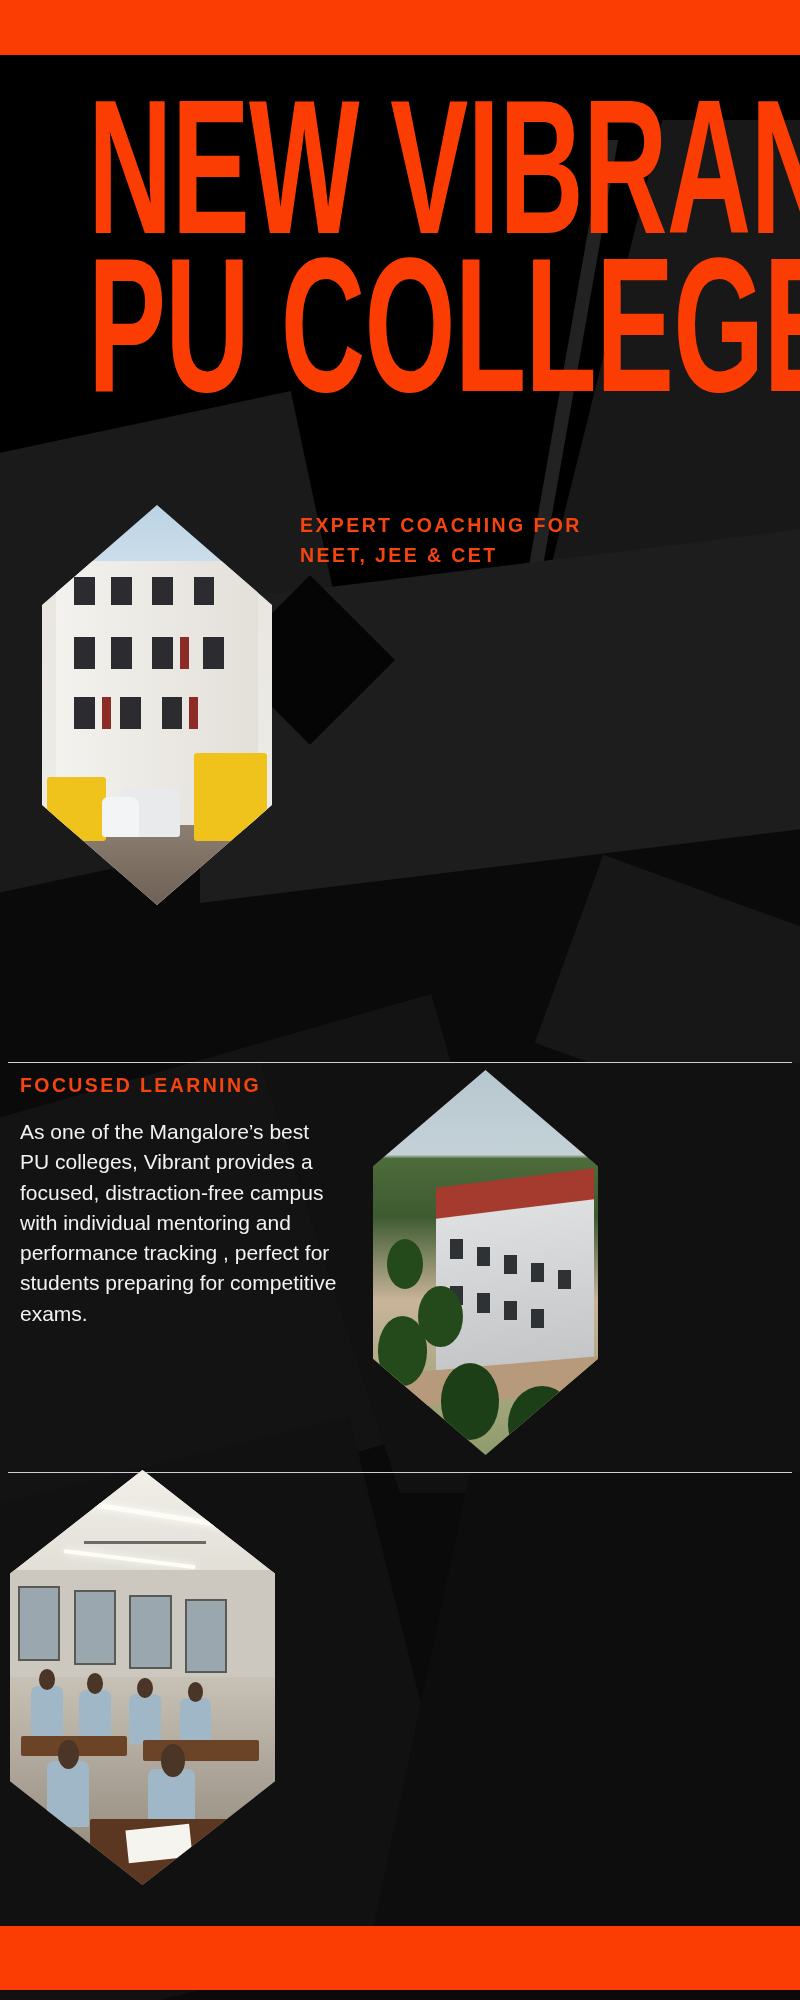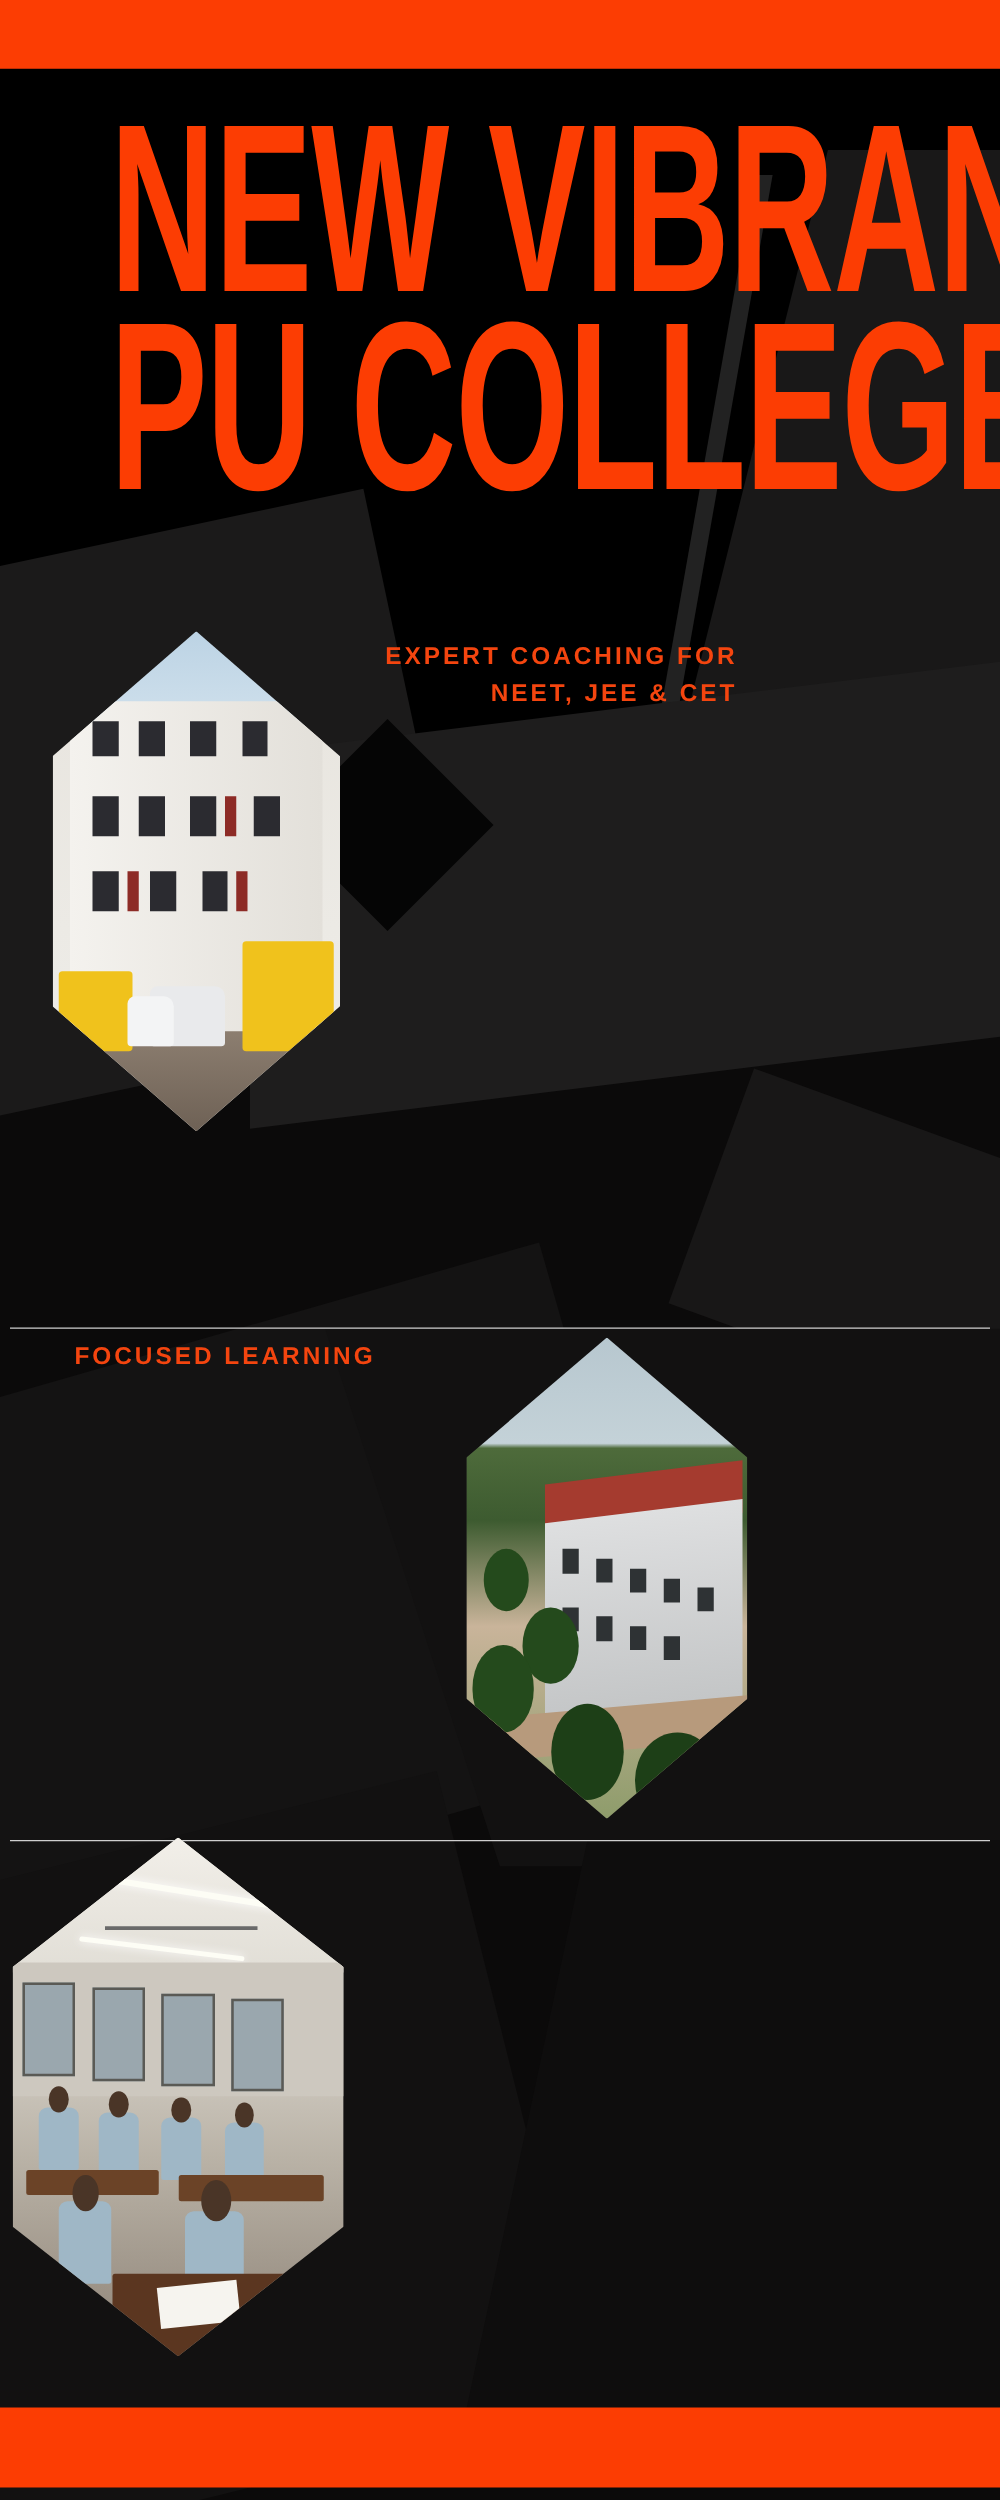--- a/index.html
+++ b/index.html
@@ -87,25 +87,25 @@
   .body {
     color:#f2f2f2;
     font-size:21px;
     line-height:1.44;
     margin-top:17px;
     font-weight:400;
   }
 
   
   .sec1 .hexwrap { left:42px; top:-95px; width:230px; height:400px; }
-  .sec1 .txtcol  { left:300px; top:-90px; width:290px; text-align:right; }
+  .sec1 .txtcol  { left:300px; top:-90px; width:290px; text-align:left; }
 
   
   .sec2 .hexwrap { left:373px; top:-5px; width:225px; height:385px; }
-  .sec2 .txtcol  { left:20px; top:-5px; width:320px; text-align:center; }
+  .sec2 .txtcol  { left:20px; top:-5px; width:320px; text-align:left; }
 
   
   .sec3 .hexwrap { left:10px; top:-15px; width:265px; height:415px; }
   .sec3 .txtcol  { left:300px; top:-5px; width:293px; text-align:left; }
 
   
   .ph-campus { background:linear-gradient(#bcd3e4 0%, #cfe0ec 18%, #e9e6e0 19%, #efeeea 100%); }
   .ph-campus .bldg { position:absolute; left:6%; top:14%; width:88%; height:68%;
      background:linear-gradient(90deg,#f4f2ee,#e3e0da); }
   .ph-campus .win { position:absolute; background:#2b2b30; }
@@ -218,20 +218,21 @@
           <div class="palm" style="left:6%;top:44%;width:16%;height:13%"></div>
           <div class="palm" style="left:20%;top:56%;width:20%;height:16%"></div>
           <div class="palm" style="left:2%;top:64%;width:22%;height:18%"></div>
           <div class="palm" style="left:30%;top:76%;width:26%;height:20%;background:#1d3f17"></div>
           <div class="palm" style="left:60%;top:82%;width:30%;height:20%;background:#1d3f17"></div>
         </div>
       </div>
     </div>
     <div class="txtcol">
       <div class="head">FOCUSED LEARNING</div>
+      <div class="body">As one of the Mangalore’s best PU colleges, Vibrant provides a focused, distraction-free campus with individual mentoring and performance tracking , perfect for students preparing for competitive exams.</div>
     </div>
   </div>
 
   <div class="section sec3">
     <div class="hexwrap">
       <div class="hex">
         <div class="ph ph-class">
           <div class="ceil"></div>
           <div class="tube" style="left:26%;top:10%;width:58%;height:5px;transform:rotate(9deg)"></div>
           <div class="tube" style="left:20%;top:21%;width:50%;height:4px;transform:rotate(7deg)"></div>

